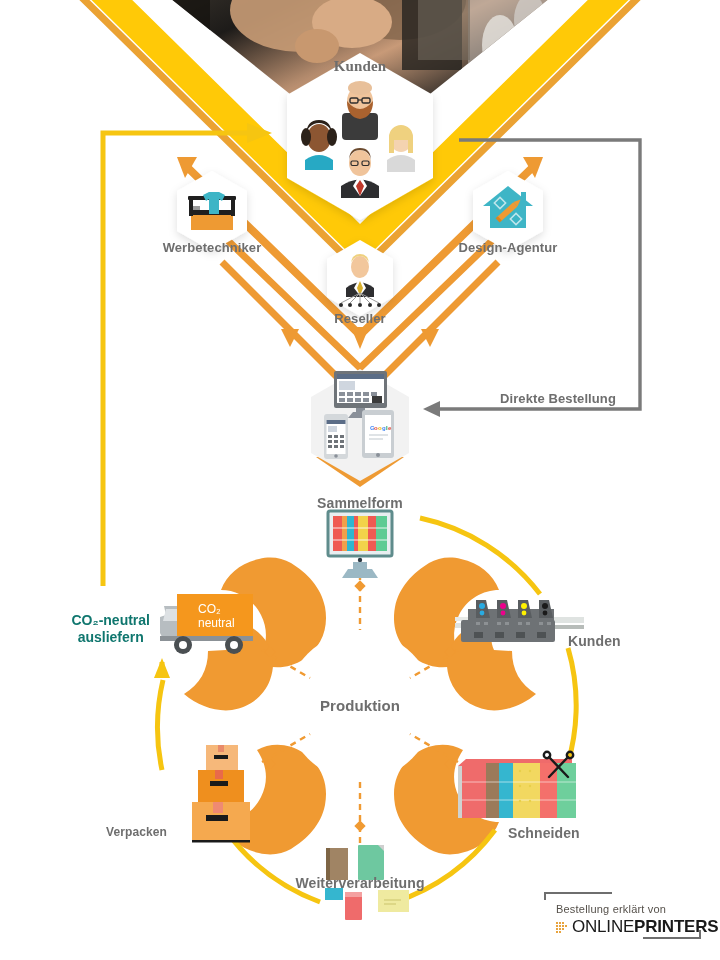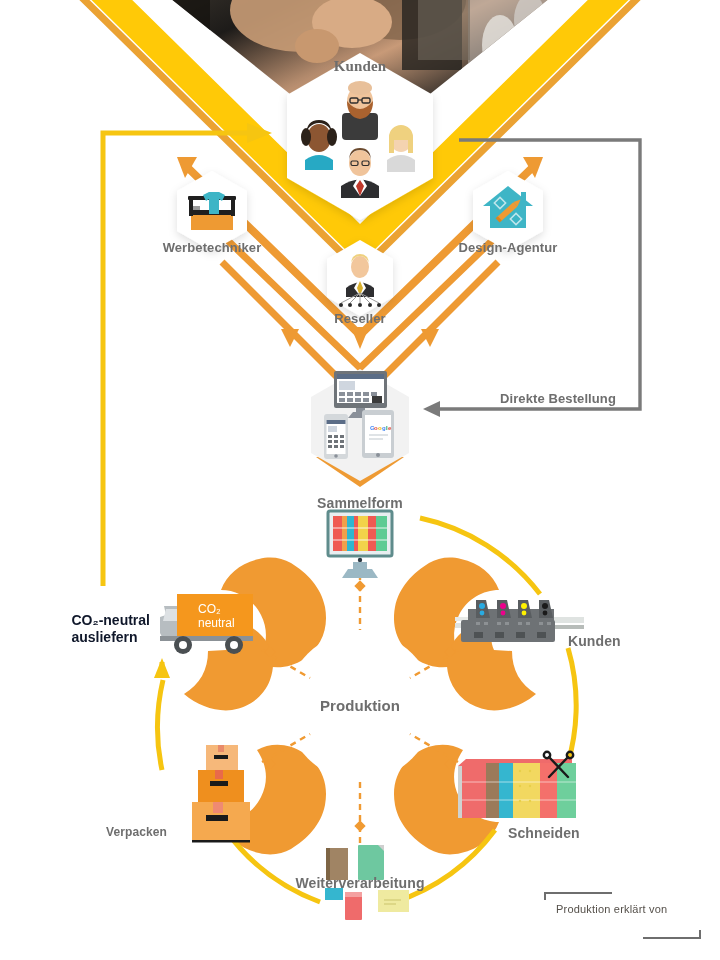--- a/index.html
+++ b/index.html
@@ -437,22 +437,44 @@
   <div class="lbl c" style="left:360px;top:697px;font-size:15px;">Produktion</div>
 
   <div class="lbl" style="left:568px;top:633px;font-size:14px;">Kunden</div>
 
   <div class="lbl" style="left:508px;top:825px;font-size:14px;">Schneiden</div>
 
   <div class="lbl c" style="left:360px;top:875px;font-size:14px;">Weiterverarbeitung</div>
 
   <div class="lbl" style="left:106px;top:825px;font-size:12px;">Verpacken</div>
 
-  <div style="position:absolute;left:150px;top:612px;transform:translateX(-100%);text-align:left;color:#0f172a;font-weight:bold;font-size:14px;line-height:17px;">
+  <div style="position:absolute;left:150px;top:612px;transform:translateX(-100%);text-align:center;color:#0f766e;font-weight:bold;font-size:14px;line-height:17px;">
     <div>CO₂-neutral</div>
     <div>ausliefern</div>
   </div>
 
   <div style="position:absolute;left:556px;top:903px;">
-    <div style="color:#55504a;font-size:11px;font-weight:normal;letter-spacing:.2px;">Produktion erklärt von</div>
+    <div style="color:#55504a;font-size:11px;font-weight:normal;letter-spacing:.2px;">Bestellung erklärt von</div>
+    <div style="display:flex;align-items:center;gap:4px;margin-top:2px;">
+      <span style="display:inline-block;">
+        <svg width="12" height="13" viewBox="0 0 12 13">
+          <g fill="#E8A33D">
+            <rect x="0" y="1" width="2" height="2"></rect>
+              <rect x="3" y="1" width="2" height="2"></rect>
+              <rect x="6" y="1" width="2" height="2"></rect>
+            <rect x="0" y="4" width="2" height="2"></rect>
+              <rect x="3" y="4" width="2" height="2"></rect>
+              <rect x="6" y="4" width="2" height="2"></rect>
+              <rect x="9" y="4" width="2" height="2"></rect>
+            <rect x="0" y="7" width="2" height="2"></rect>
+              <rect x="3" y="7" width="2" height="2"></rect>
+              <rect x="6" y="7" width="2" height="2"></rect>
+            <rect x="0" y="10" width="2" height="2"></rect>
+              <rect x="3" y="10" width="2" height="2"></rect>
+          </g>
+        </svg>
+      </span>
+      <span style="font-size:17px;letter-spacing:-.2px;color:#1a1a1a;font-weight:normal;">ONLINE</span>
+      <span style="font-size:17px;letter-spacing:-.2px;color:#1a1a1a;font-weight:bold;margin-left:-4px;">PRINTERS</span>
+    </div>
   </div>
 
 </div>
 
 </body></html>

